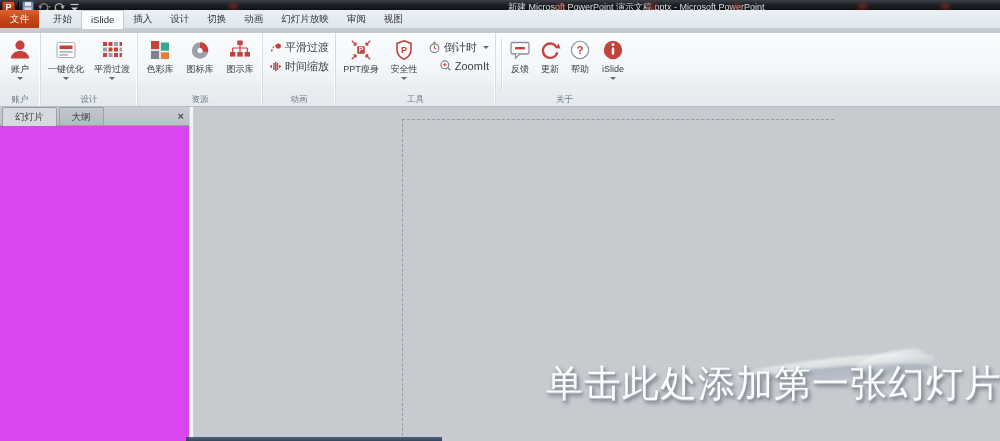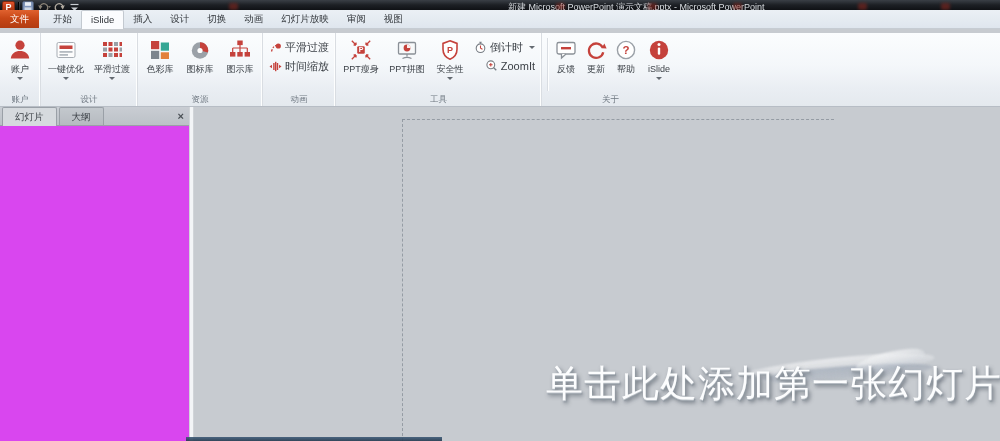--- a/index.html
+++ b/index.html
@@ -267,29 +267,20 @@
                   <path d="M2.8 2.8L7 7M7 7V4.6M7 7H4.6"></path>
                   <path d="M21.2 2.8L17 7M17 7V4.6M17 7H19.4"></path>
                   <path d="M2.8 21.2L7 17M7 17V19.4M7 17H4.6"></path>
                   <path d="M21.2 21.2L17 17M17 17V19.4M17 17H19.4"></path>
                 </g>
                 <rect x="8.2" y="8.2" width="7.6" height="7.6" rx="1.2" fill="#c5423c"></rect>
                 <text x="12" y="14.3" font-size="7" font-weight="bold" fill="#fff" text-anchor="middle" font-family="sans-serif">P</text>
               </svg></span>
           <span class="blabel">PPT瘦身</span>
         </div>
-        <div class="bigbtn w42">
-          <span class="icon24"><svg viewBox="0 0 24 24" width="24" height="24">
-                <rect x="3.5" y="4.5" width="17" height="11.5" rx="1.2" fill="#f7f9fa" stroke="#8a9097" stroke-width="1.3"></rect>
-                <circle cx="12" cy="10" r="3.4" fill="#c5423c"></circle>
-                <path d="M12 10V6.6A3.4 3.4 0 0 1 15.4 10Z" fill="#fff" opacity="0.9"></path>
-                <path d="M12 16v2.6M7.5 20.6c2.8-1.6 6.2-1.6 9 0" stroke="#8a9097" stroke-width="1.2" fill="none"></path>
-              </svg></span>
-          <span class="blabel">PPT拼图</span>
-        </div>
         <div class="bigbtn w38">
           <span class="icon24"><svg viewBox="0 0 24 24" width="24" height="24">
                 <path d="M12 2.8l7 2.6v5.8c0 4.6-3 8.3-7 10-4-1.7-7-5.4-7-10V5.4z" fill="#fff" stroke="#c5423c" stroke-width="1.6"></path>
                 <text x="12" y="15" font-size="9" font-weight="bold" fill="#c5423c" text-anchor="middle" font-family="sans-serif">P</text>
               </svg></span>
           <span class="blabel">安全性</span>
           <span class="caret"></span>
         </div>
         <div class="gbody col" style="padding-top:5px;align-items:flex-end;">
           <div class="smallbtn">

